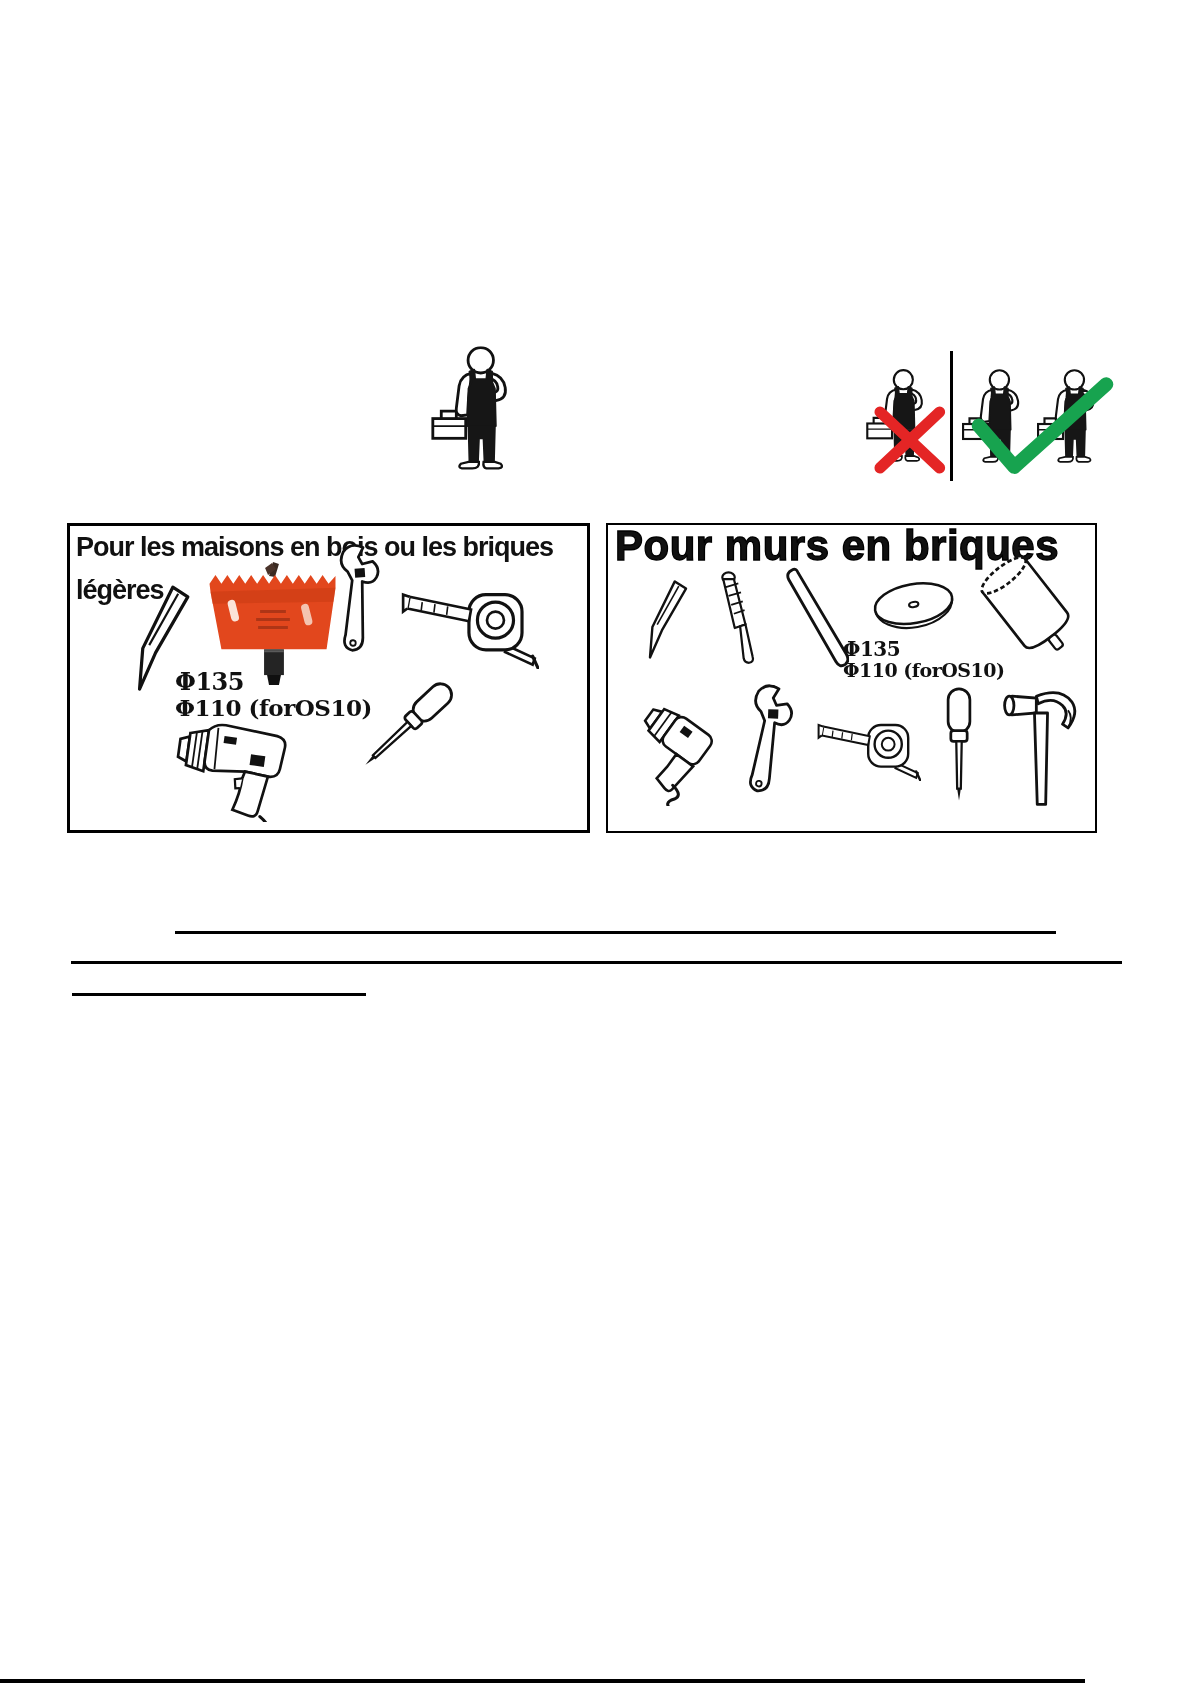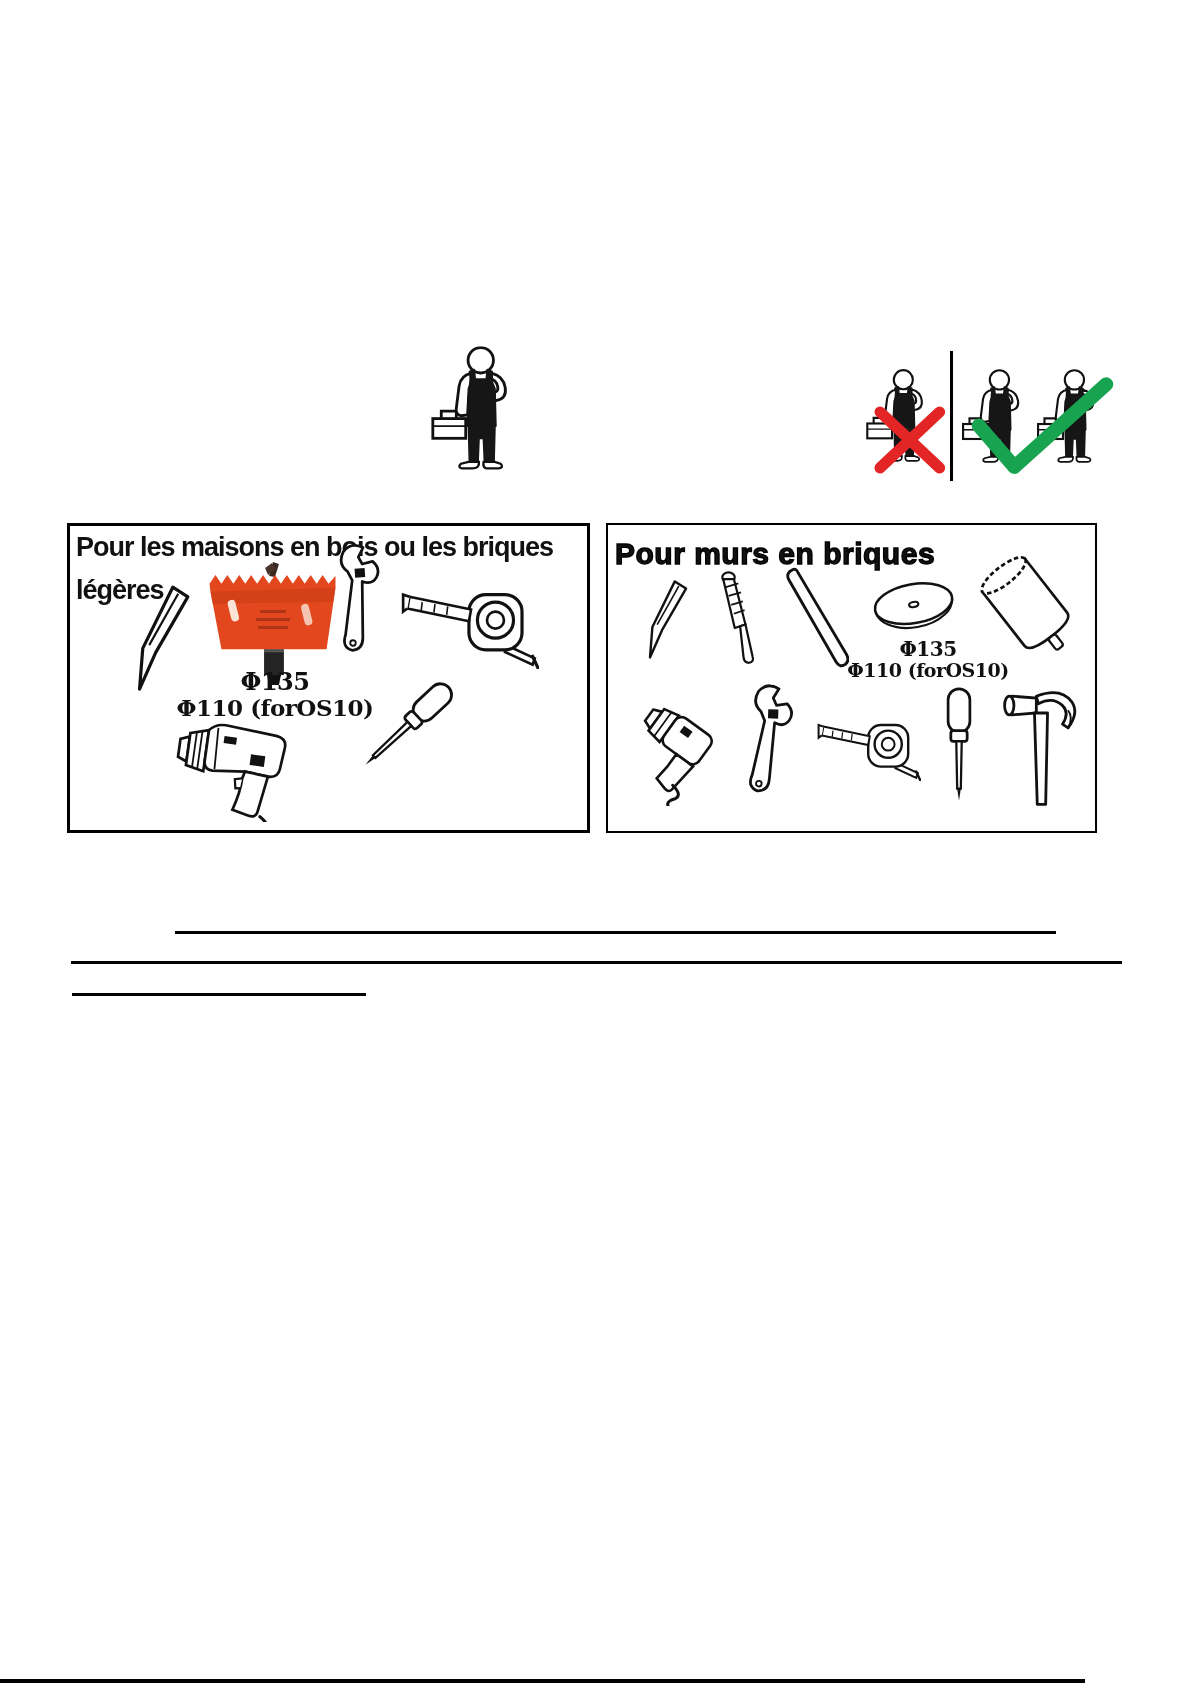--- a/index.html
+++ b/index.html
@@ -13,23 +13,23 @@
   .fig-divider{left:950px;top:351px;width:3px;height:130px;background:#000;}
   .fig-pair{left:960px;top:356px;width:150px;height:127px;}
   
   .box{position:absolute;background:#fff;}
   .box-left{left:67px;top:523px;width:517px;height:304px;border:3px solid #000;}
   .box-right{left:606px;top:523px;width:487px;height:306px;border:2px solid #000;}
   .box .t{position:absolute;}
   .title-left{left:6px;top:0;width:508px;font-size:27px;line-height:43px;font-weight:bold;
               letter-spacing:-1px;white-space:nowrap;}
   .title-left .ln{display:block;}
-  .title-right{left:7px;top:10px;font-size:30px;line-height:38px;font-weight:bold;
+  .title-right{left:7px;top:2px;font-size:42px;line-height:38px;font-weight:bold;
                letter-spacing:.5px;-webkit-text-stroke:1.3px #000;white-space:nowrap;}
-  .dia{position:absolute;text-align:center;font-family:"DejaVu Serif","Liberation Serif",serif;
+  .dia{position:absolute;text-align:left;font-family:"DejaVu Serif","Liberation Serif",serif;
        font-weight:bold;letter-spacing:-.5px;}
   .dia-left{left:105px;top:143px;width:200px;}
   .dia-left .d1{font-size:24px;line-height:26px;}
   .dia-left .d2{font-size:23px;line-height:26px;}
   .dia-right{left:235px;top:114px;width:170px;}
   .dia-right .d1{font-size:20px;line-height:21px;}
   .dia-right .d2{font-size:19px;line-height:21px;}
   
   .lb-chisel{left:58px;top:58px;width:66px;height:118px;}
   .lb-holesaw{left:133px;top:36px;width:140px;height:124px;}

